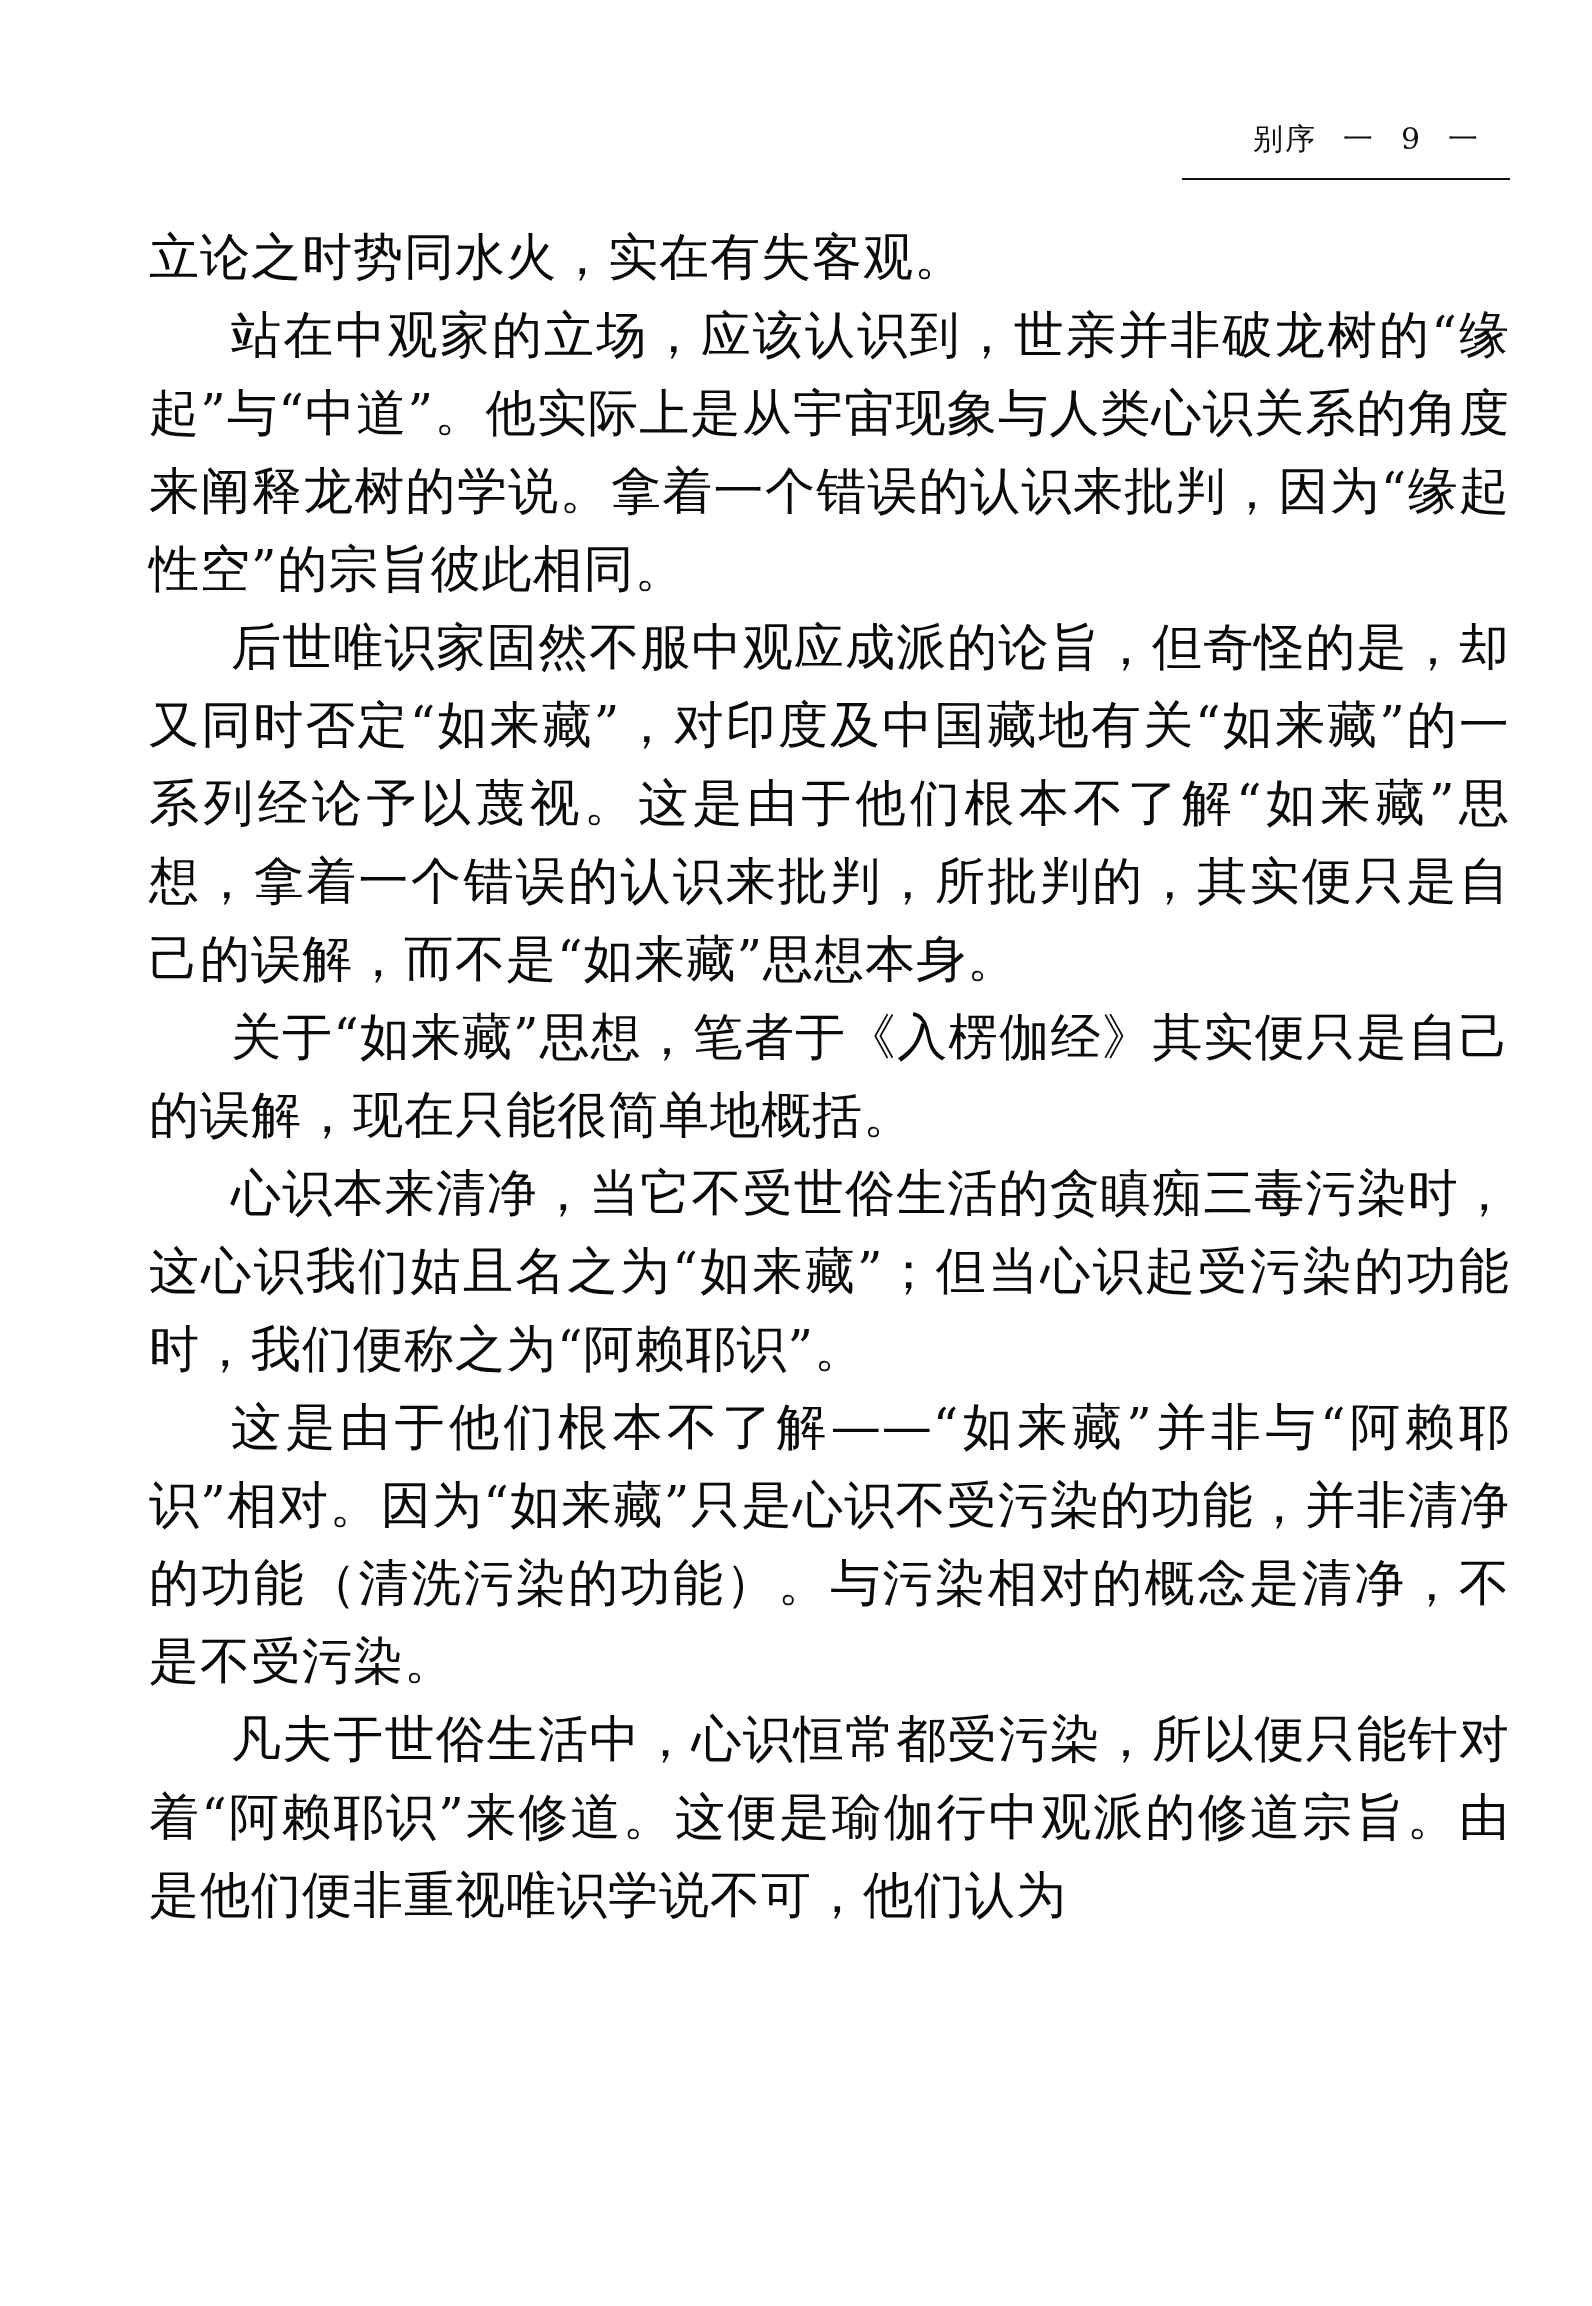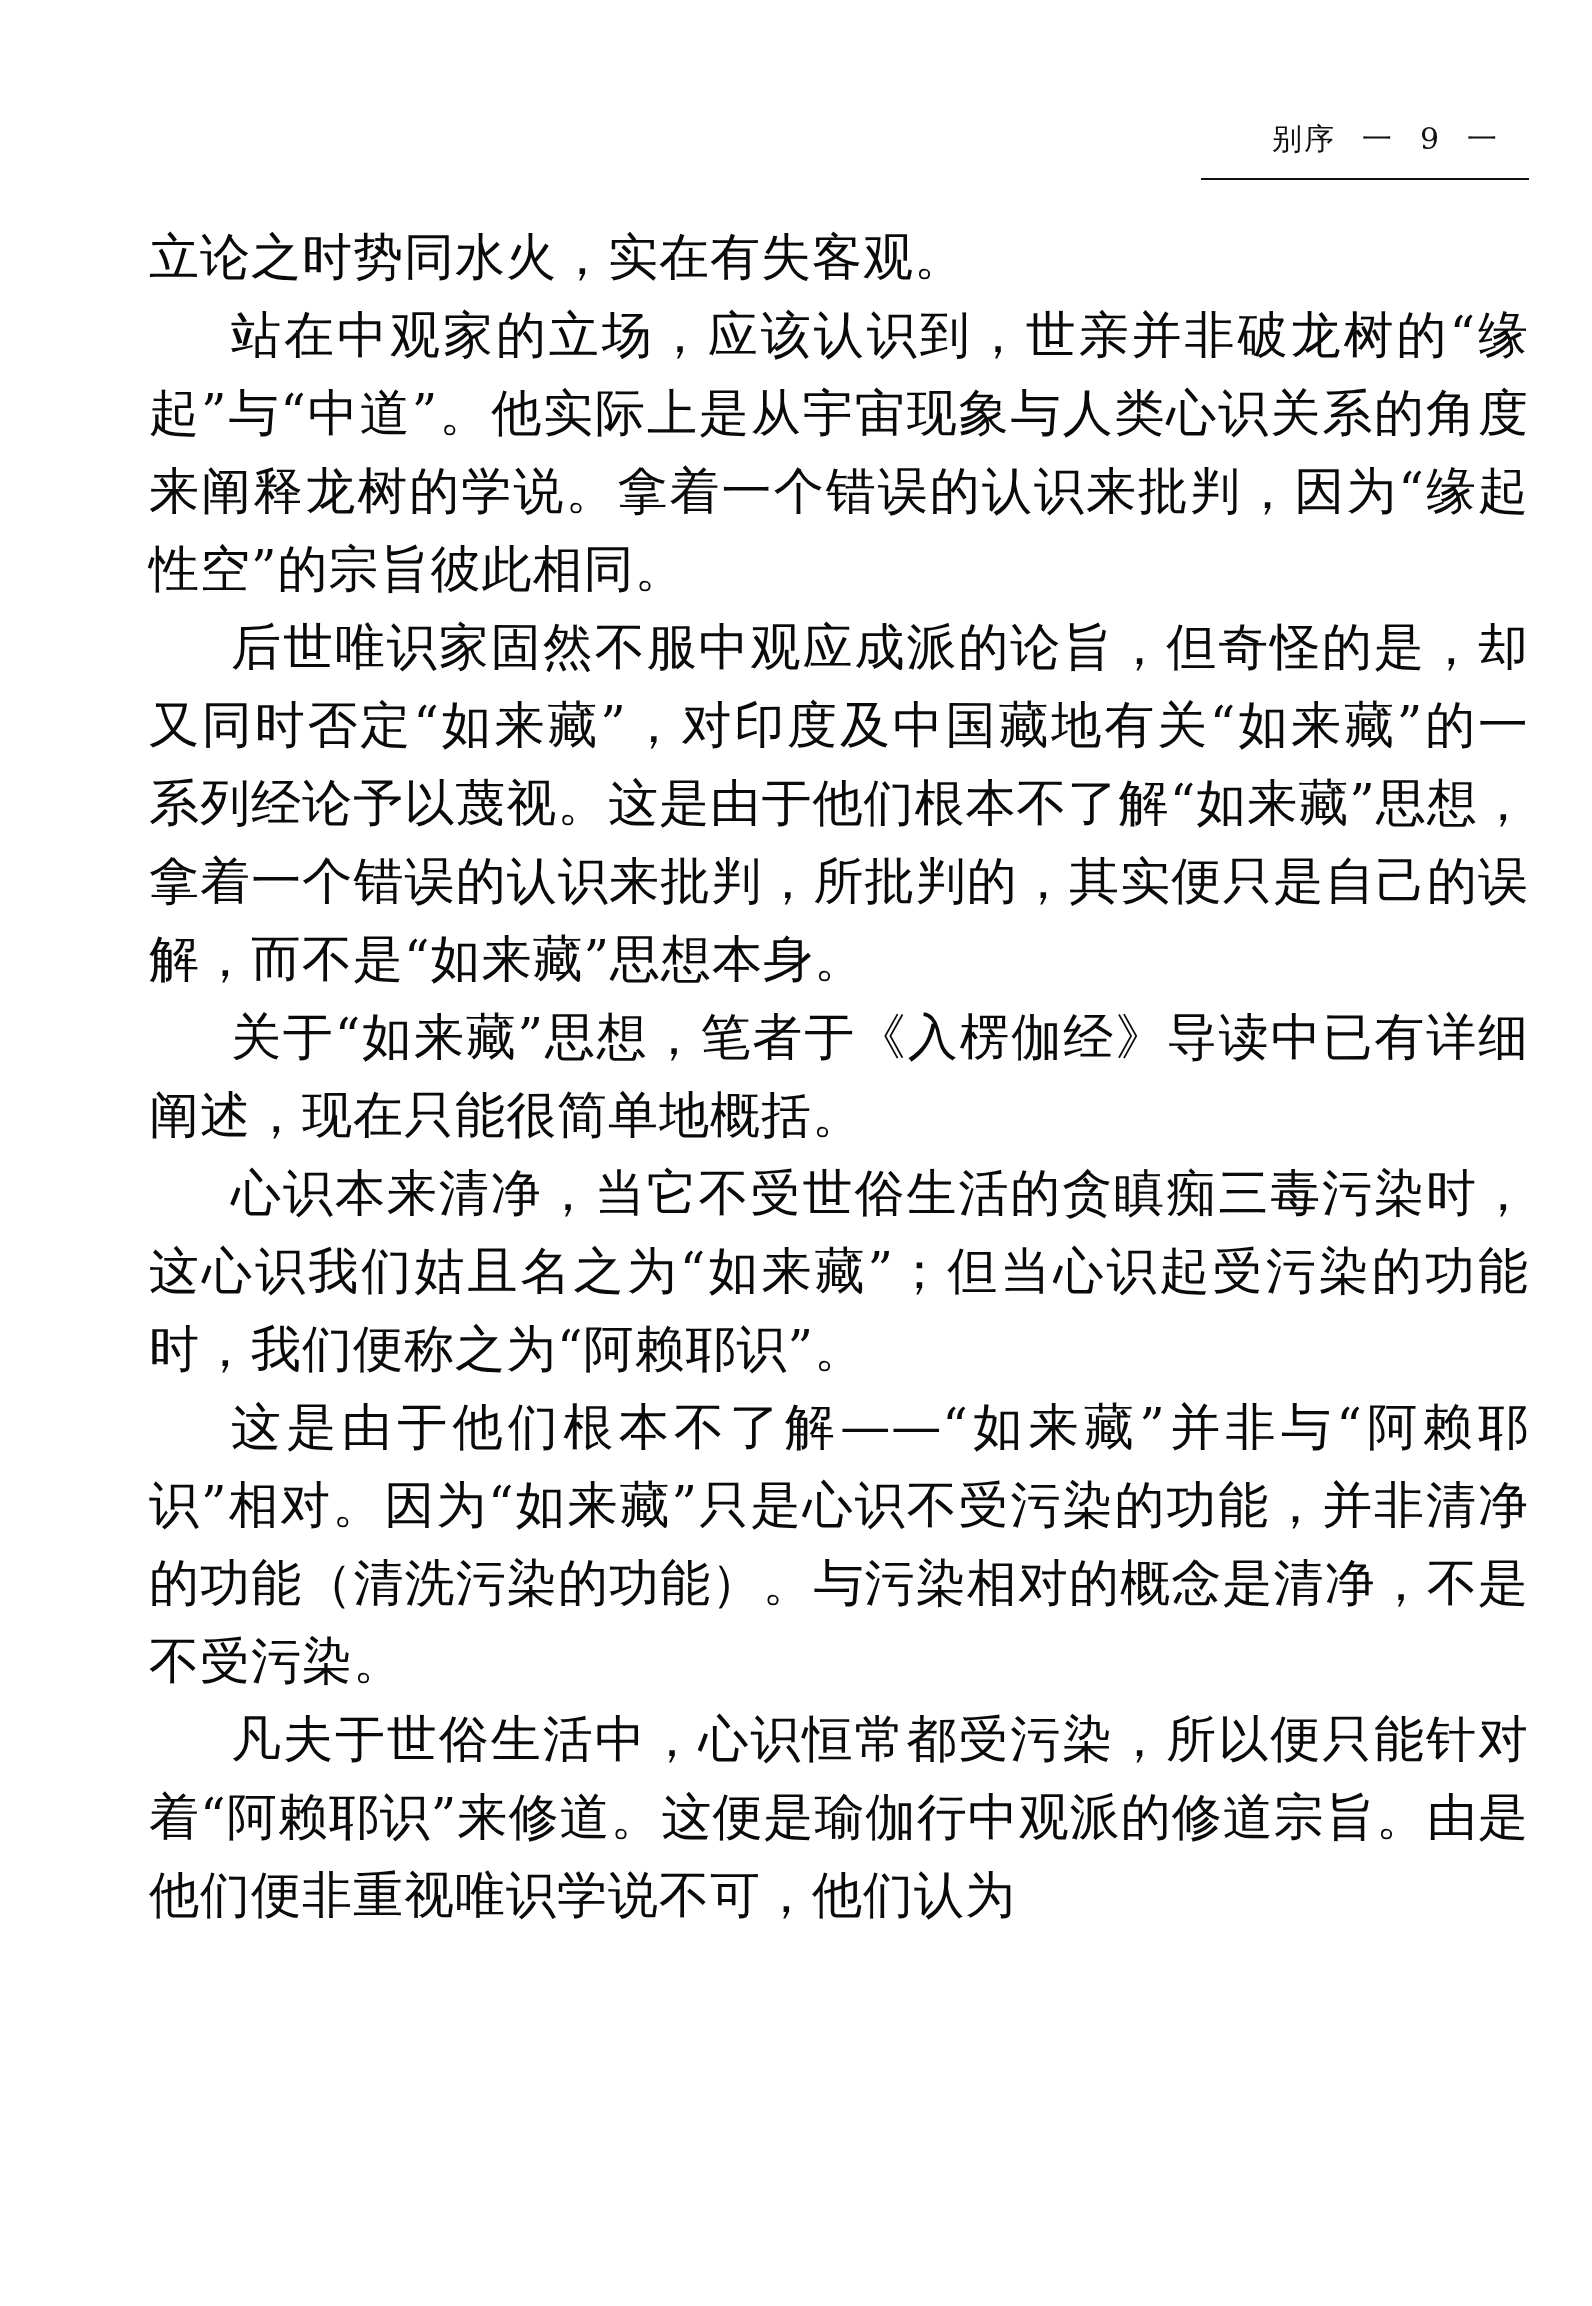--- a/index.html
+++ b/index.html
@@ -12,21 +12,21 @@
     height: 2306px;
     font-family: "DejaVu Serif", "Liberation Serif", serif;
     color: #0a0a0a;
     position: relative;
     overflow: hidden;
   }
   .page {
     width: 1592px;
     height: 2306px;
     box-sizing: border-box;
-    padding: 119px 63px 0 149px;
+    padding: 119px 82px 0 149px;
     position: relative;
   }
   .header {
     display: flex;
     justify-content: flex-end;
     align-items: baseline;
     padding-right: 30px;
     margin-bottom: 10px;
   }
   .header-inner {
@@ -82,20 +82,20 @@
         <span>一</span>
       </div>
     </div>
     <div class="header-rule"></div>
   </div>
 
   <div class="body-text">
     <p class="para">立论之时势同水火，实在有失客观。</p>
     <p class="para indent">站在中观家的立场，应该认识到，世亲并非破龙树的“缘起”与“中道”。他实际上是从宇宙现象与人类心识关系的角度来阐释龙树的学说。拿着一个错误的认识来批判，因为“缘起性空”的宗旨彼此相同。</p>
     <p class="para indent">后世唯识家固然不服中观应成派的论旨，但奇怪的是，却又同时否定“如来藏”，对印度及中国藏地有关“如来藏”的一系列经论予以蔑视。这是由于他们根本不了解“如来藏”思想，拿着一个错误的认识来批判，所批判的，其实便只是自己的误解，而不是“如来藏”思想本身。</p>
-    <p class="para indent">关于“如来藏”思想，笔者于《入楞伽经》导读中已有详细阐述，现在只能很简单地概括。</p>
+    <p class="para indent">关于“如来藏”思想，笔者于《入楞伽经》其实便只是自己的误解，现在只能很简单地概括。</p>
     <p class="para indent">心识本来清净，当它不受世俗生活的贪瞋痴三毒污染时，这心识我们姑且名之为“如来藏”；但当心识起受污染的功能时，我们便称之为“阿赖耶识”。</p>
     <p class="para indent">这是由于他们根本不了解——“如来藏”并非与“阿赖耶识”相对。因为“如来藏”只是心识不受污染的功能，并非清净的功能（清洗污染的功能）。与污染相对的概念是清净，不是不受污染。</p>
     <p class="para indent">凡夫于世俗生活中，心识恒常都受污染，所以便只能针对着“阿赖耶识”来修道。这便是瑜伽行中观派的修道宗旨。由是他们便非重视唯识学说不可，他们认为</p>
   </div>
 
 </div>
 
 
 </body></html>

